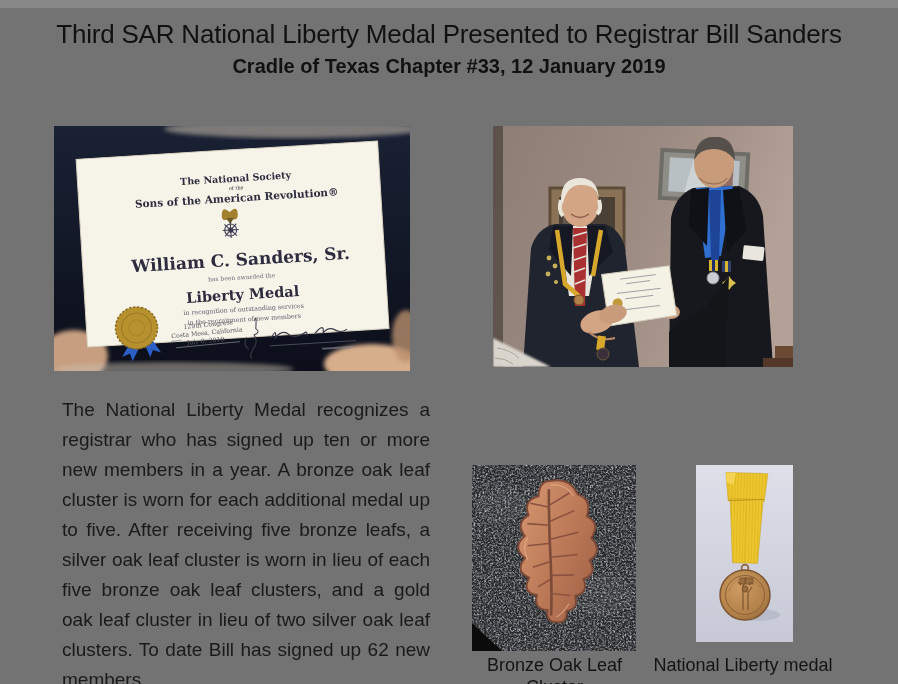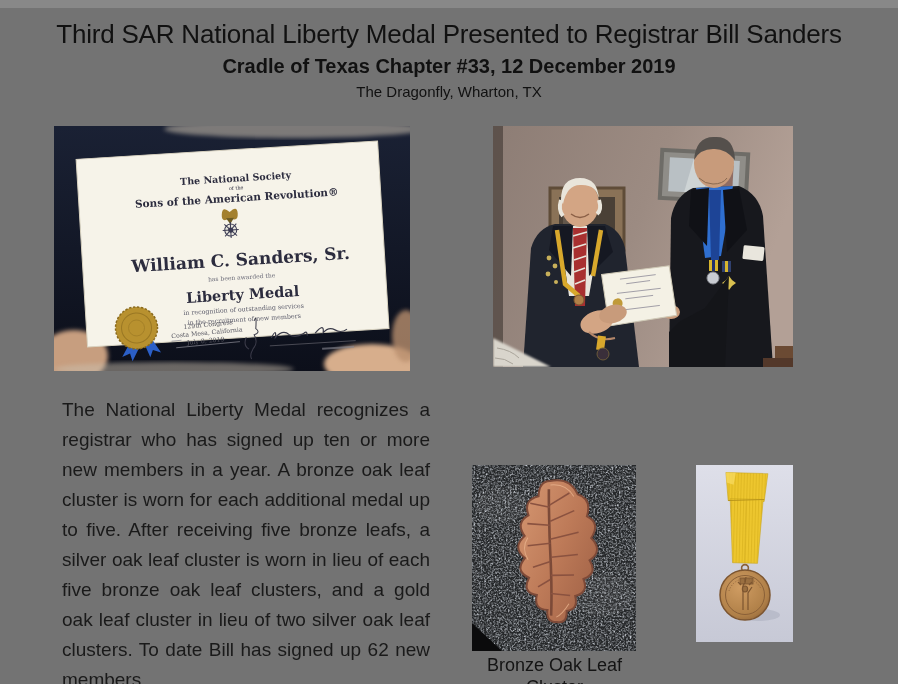--- a/index.html
+++ b/index.html
@@ -33,22 +33,21 @@
   #cap-medal{left:653px;width:180px;}
   .cert-serif{font-family:"DejaVu Serif",serif;}
 </style>
 </head>
 <body>
 
 <div class="slide">
 
   <div class="title-block">
     <div class="title-main">Third SAR National Liberty Medal Presented to Registrar Bill Sanders</div>
-    <div class="title-sub">Cradle of Texas Chapter #33, 12 December 2019</div>
-    <div class="title-venue">The Dragonfly, Wharton, TX</div>
+    <div class="title-sub">Cradle of Texas Chapter #33, 12 January 2019</div>
   </div>
 
   <div class="photo" id="photo-cert">
     <svg width="356" height="245" viewBox="0 0 356 245">
       <defs>
         <linearGradient id="certbg" x1="0" y1="0" x2="0" y2="1">
           <stop offset="0" stop-color="#1a2134"></stop>
             <stop offset="1" stop-color="#0c0f1a"></stop>
         </linearGradient>
         <filter id="blur2">
@@ -304,14 +303,15 @@
           <path d="M52 145 L52 128 L56 122"></path>
           <path d="M45 120 l-3 -3 M49 117 l0 -4 M53 120 l3 -3"></path>
           <ellipse cx="49" cy="124" rx="2.6" ry="3" fill="#9a6f40"></ellipse>
         </g>
         <path d="M33 126 a17 17 0 0 1 32 -2" stroke="#8a6038" stroke-width="0.8" fill="none" stroke-dasharray="1.2 1.6"></path>
       </g>
     </svg>
   </div>
 
   <div class="photo-label" id="cap-leaf">Bronze Oak Leaf Cluster</div>
+  <div class="photo-label" id="cap-medal">National Liberty medal</div>
 
 </div>
 
 </body></html>

